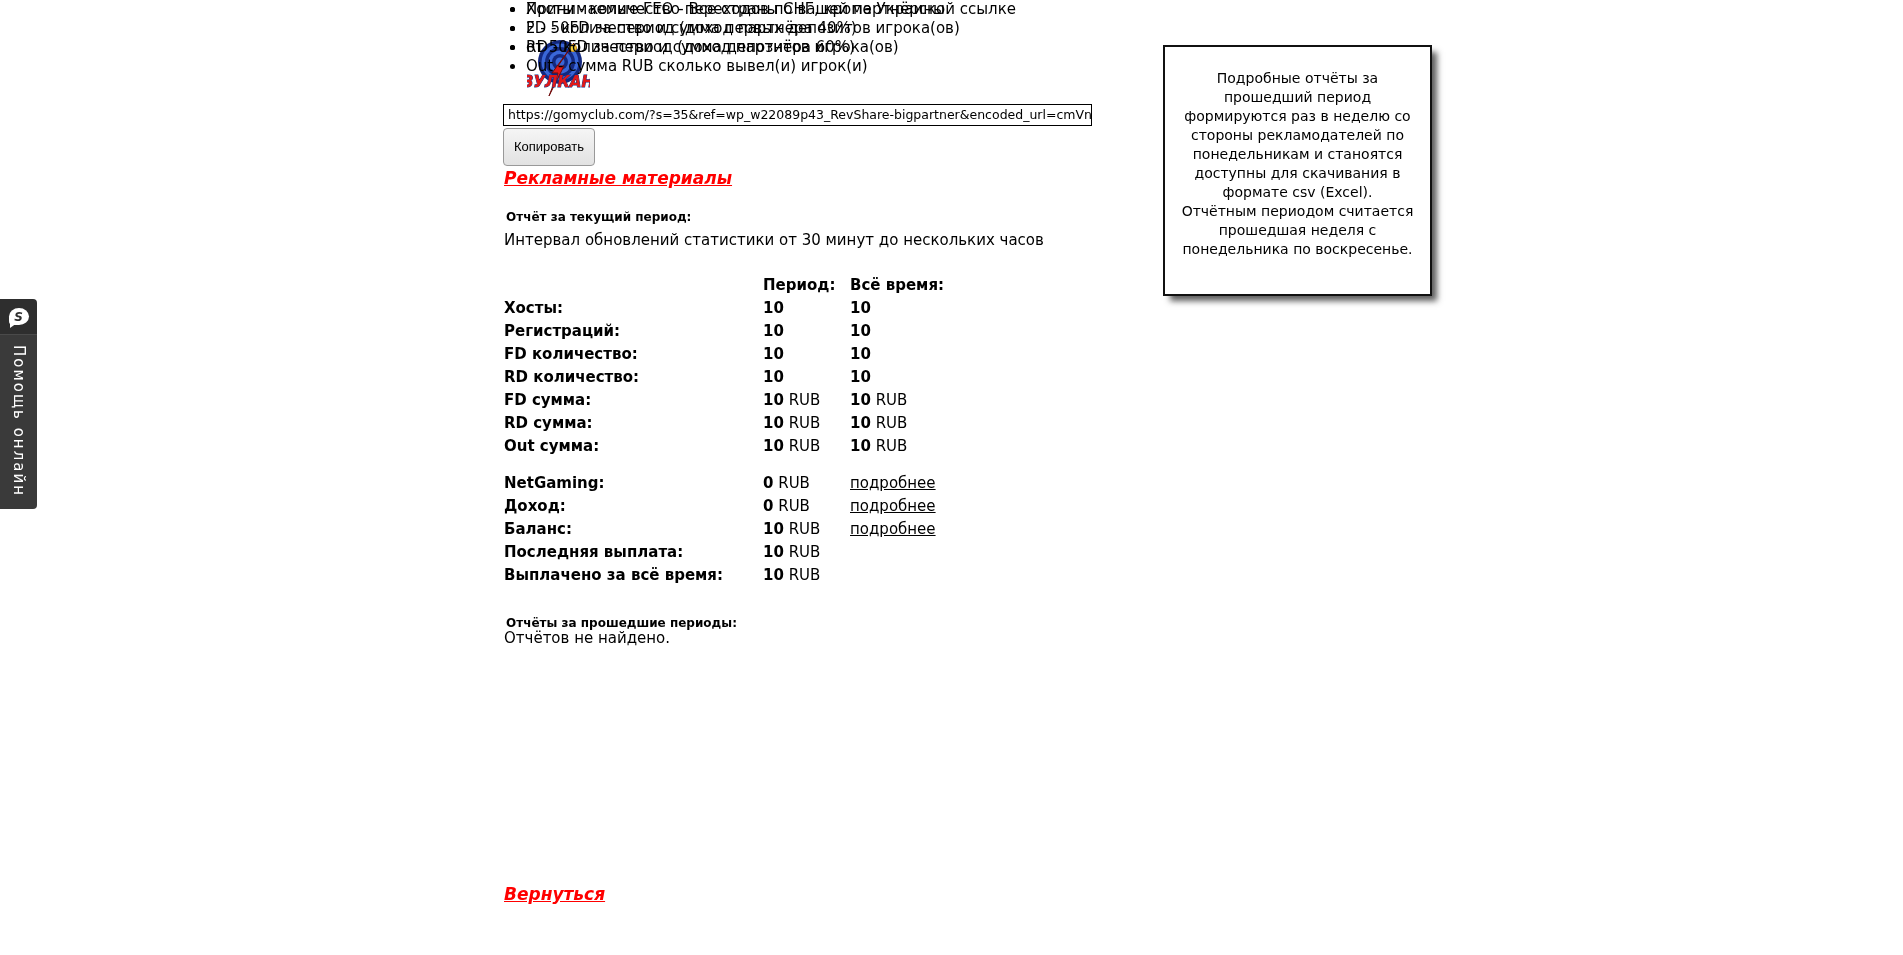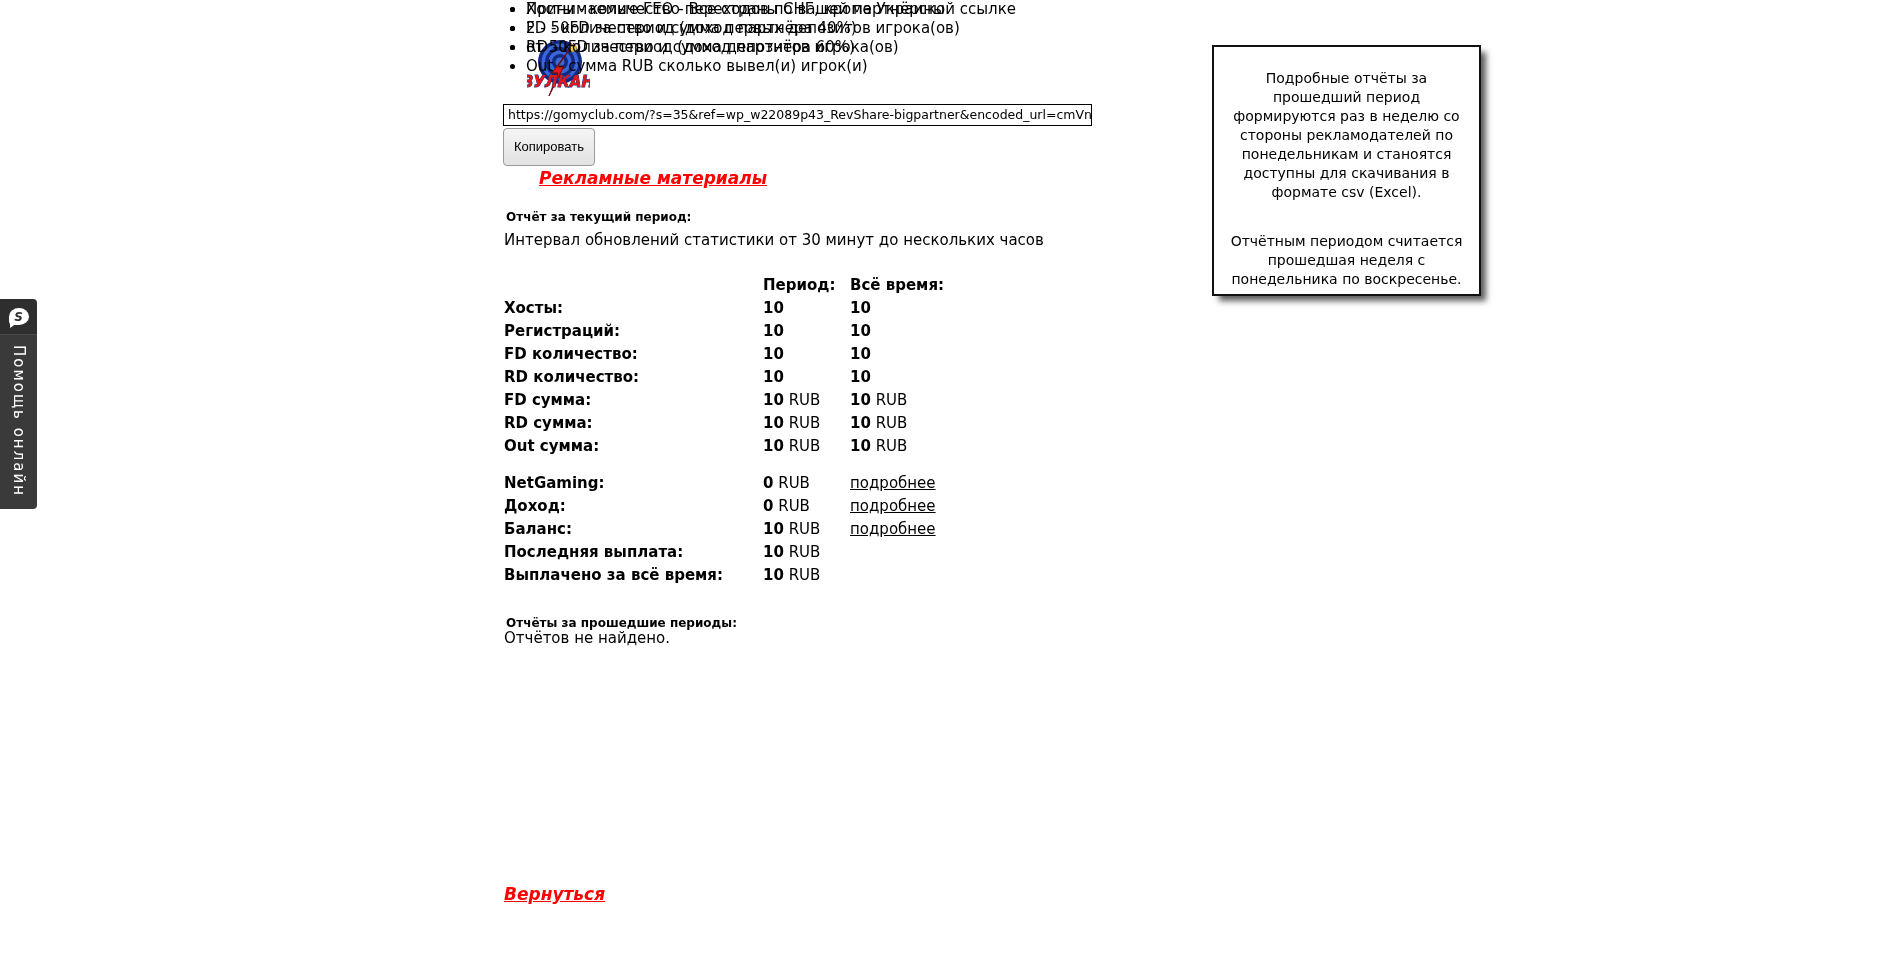--- a/index.html
+++ b/index.html
@@ -26,21 +26,21 @@
   .url-input { left:503px; top:104px; width:589px; height:22px; border:1px solid #000;
                padding:2px 4px; font-family:"DejaVu Sans", sans-serif; font-size:12.5px;
                white-space:nowrap; overflow:hidden; background:#fff; }
   .copy-btn { left:503px; top:128px; height:38px; padding:1px 10px 2px;
               font-family:"Liberation Sans", sans-serif; font-size:13px;
               background:linear-gradient(#f5f5f5,#e2e2e2); border:1px solid #999;
               border-radius:4px; color:#000; cursor:pointer; }
 
   .red-link { color:#ff0000; font-weight:bold; font-style:italic; text-decoration:underline;
               font-size:17px; cursor:pointer; }
-  .promo-link { left:504px; top:168px;margin-left:35px; }
+  .promo-link { left:504px; top:168px; }
   .back-link { left:504px; top:884px; }
 
   .sect-title { font-weight:bold; font-size:12px; }
   .plain { font-size:15px; }
 
   .report-title { left:506px; top:210px; }
   .report-sub { left:504px; top:231px; }
 
   
   .grid { display:grid; grid-template-columns:259px 87px 140px; grid-auto-rows:23px;
@@ -54,24 +54,24 @@
   .details-link { color:#000; text-decoration:underline; cursor:pointer; }
 
   .past-title { left:506px; top:616px; }
   .past-empty { left:504px; top:629px; }
 
   ul.blist { left:504px; top:0; list-style:disc; padding-left:22px; font-size:15px; line-height:19px; }
   .terms-list { position:absolute; top:681px; }
   .gloss-list { position:absolute; top:773px; }
 
   
-  .info-box { left:1212px; top:45px; width:269px; height:251px; background:#fff;
+  .info-box { left:1163px; top:45px; width:269px; height:251px; background:#fff;
               border:2px solid #111; box-shadow:6px 6px 6px -1px rgba(40,40,40,0.75);
               padding:22px 14px 0; text-align:center; font-size:14px; line-height:19px; }
-  .info-box p + p { margin-top:30px; }
+  .info-box p + p { }
 </style>
 </head>
 <body>
 
 <div class="chat-tab">
   <div class="chat-icon-seg">
     <div class="chat-bubble">
       <span>S</span>
     </div>
   </div>

